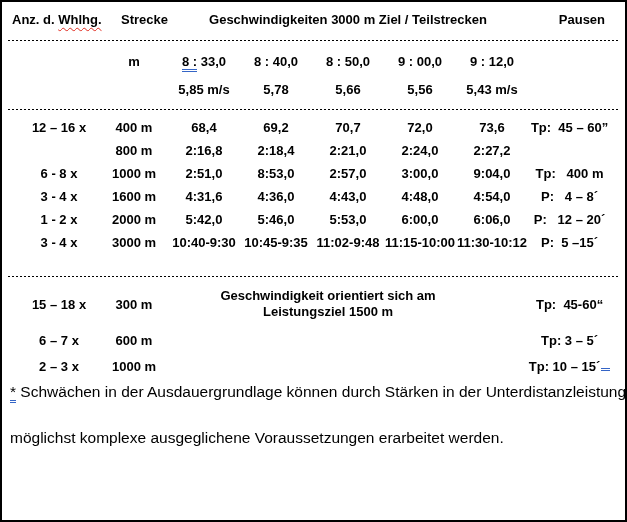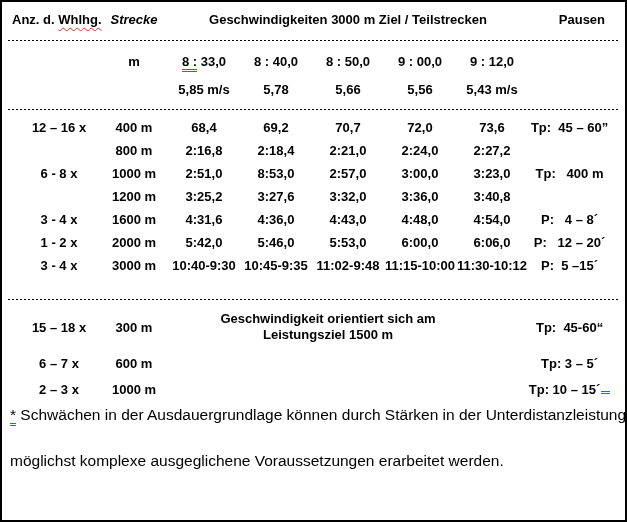--- a/index.html
+++ b/index.html
@@ -8,21 +8,21 @@
     border:2px solid #000;background:#fff;
     font-family:"Liberation Sans",sans-serif;
     font-size:13px;font-weight:bold;color:#000;
     padding:2px 6px 0 6px;overflow:hidden;
   }
   table.grid{width:100%;border-collapse:collapse;table-layout:fixed;}
   td,th{padding:0;vertical-align:middle;white-space:nowrap;overflow:visible;font-weight:bold;}
   col.c-anz{width:92px;} col.c-str{width:68px;} col.c-v{width:72px;} col.c-p{width:91px;}
   tr.head th{height:30px;vertical-align:middle;font-size:13px;}
   th.h-anz{text-align:left;padding-left:4px;}
-  th.h-str{text-align:center;font-style:italic;}
+  th.h-str{text-align:right;}
   th.h-spd{text-align:center;}
   th.h-pau{text-align:right;padding-right:14px;}
   tr.sep td{height:12px;}
   .dashline{height:1px;background:repeating-linear-gradient(90deg,#000 0 2px,transparent 2px 4px);}
   tr.times td{height:30px;text-align:center;}
   tr.ms td{height:26px;text-align:center;}
   tr.data td{height:23px;text-align:center;}
   td.anz{text-align:center;padding-left:10px;}
   td.strecke{text-align:center;}
   td.pause{text-align:right;padding-right:8px;white-space:pre;}
@@ -119,32 +119,22 @@
       <td>2:27,2</td>
       <td class="pause"></td>
     </tr>
     <tr class="data">
       <td class="anz">6 - 8 x</td>
       <td class="strecke">1000 m</td>
       <td>2:51,0</td>
       <td>8:53,0</td>
       <td>2:57,0</td>
       <td>3:00,0</td>
-      <td>3:23,0</td>
+      <td>9:04,0</td>
       <td class="pause">Tp:&nbsp;&nbsp; 400 m</td>
-    </tr>
-    <tr class="data">
-      <td class="anz"></td>
-      <td class="strecke">1200 m</td>
-      <td>3:25,2</td>
-      <td>3:27,6</td>
-      <td>3:32,0</td>
-      <td>3:36,0</td>
-      <td>3:40,8</td>
-      <td class="pause"></td>
     </tr>
     <tr class="data">
       <td class="anz">3 - 4 x</td>
       <td class="strecke">1600 m</td>
       <td>4:31,6</td>
       <td>4:36,0</td>
       <td>4:43,0</td>
       <td>4:48,0</td>
       <td>4:54,0</td>
       <td class="pause">P:&nbsp;&nbsp; 4 – 8´</td>

